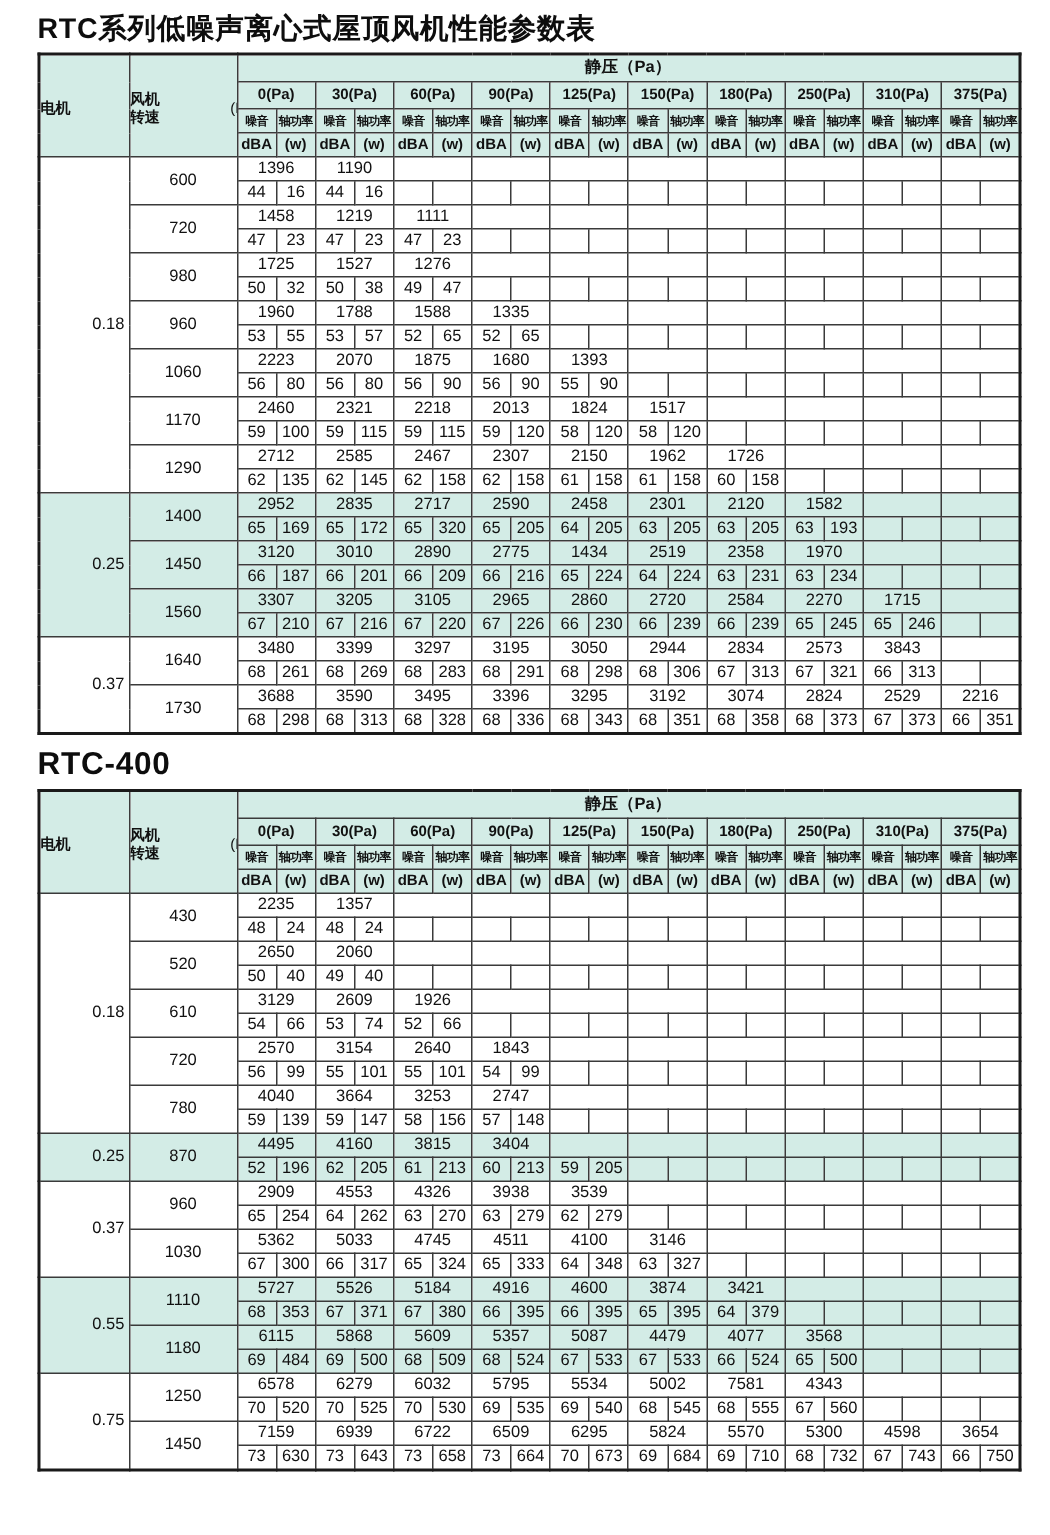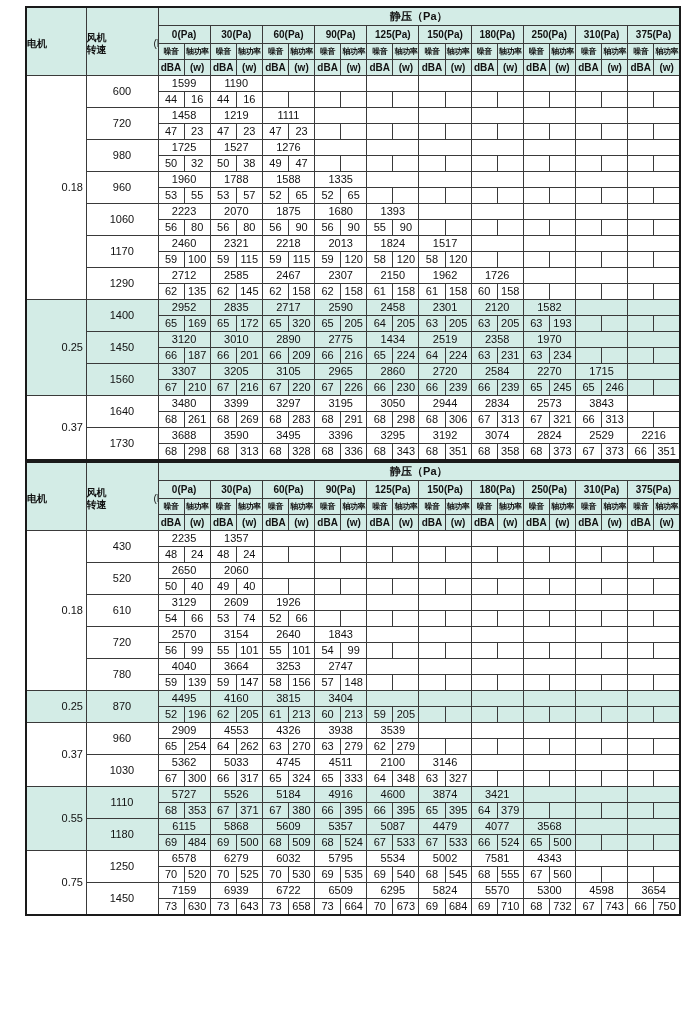--- a/index.html
+++ b/index.html
@@ -58,20 +58,21 @@
   .corner-inner .unit { font-size: 10px; font-weight: normal; line-height: 12px; padding-left: 47px; }
 
   td.motor-cell { font-size: 11px; padding-left: 32px; }
   td.rpm-cell { font-size: 11px; }
   td.flow-cell { font-size: 11px; }
 </style>
 </head>
 <body>
 
 <div class="page">
+  <h1 class="page-title">RTC系列低噪声离心式屋顶风机性能参数表</h1>
 
   <section>
     <div>
         <table class="perf-table">
           <colgroup>
             <col style="width: 60px;">
             <col style="width: 72px;">
             <col style="width: 26.1px;">
             <col style="width: 26.1px;">
             <col style="width: 26.1px;">
@@ -166,21 +167,21 @@
               <th class="unit-header">dBA</th>
               <th class="unit-header">(w)</th>
               <th class="unit-header">dBA</th>
               <th class="unit-header">(w)</th>
             </tr>
           </thead>
           <tbody>
             <tr>
               <td class="motor-cell" rowspan="14">0.18</td>
               <td class="rpm-cell" rowspan="2">600</td>
-              <td class="flow-cell" colspan="2">1599</td>
+              <td class="flow-cell" colspan="2">1396</td>
               <td class="flow-cell" colspan="2">1190</td>
               <td class="flow-cell" colspan="2"></td>
               <td class="flow-cell" colspan="2"></td>
               <td class="flow-cell" colspan="2"></td>
               <td class="flow-cell" colspan="2"></td>
               <td class="flow-cell" colspan="2"></td>
               <td class="flow-cell" colspan="2"></td>
               <td class="flow-cell" colspan="2"></td>
               <td class="flow-cell" colspan="2"></td>
             </tr>
@@ -592,20 +593,21 @@
               <td>373</td>
               <td>66</td>
               <td>351</td>
             </tr>
           </tbody>
         </table>
       </div>
   </section>
 
   <section>
+    <h2 class="model-heading">RTC-400</h2>
     <div>
         <table class="perf-table">
           <colgroup>
             <col style="width: 60px;">
             <col style="width: 72px;">
             <col style="width: 26.1px;">
             <col style="width: 26.1px;">
             <col style="width: 26.1px;">
             <col style="width: 26.1px;">
             <col style="width: 26.1px;">
@@ -949,21 +951,21 @@
               <td></td>
               <td></td>
               <td></td>
             </tr>
             <tr>
               <td class="rpm-cell" rowspan="2">1030</td>
               <td class="flow-cell" colspan="2">5362</td>
               <td class="flow-cell" colspan="2">5033</td>
               <td class="flow-cell" colspan="2">4745</td>
               <td class="flow-cell" colspan="2">4511</td>
-              <td class="flow-cell" colspan="2">2100</td>
+              <td class="flow-cell" colspan="2">4100</td>
               <td class="flow-cell" colspan="2">3146</td>
               <td class="flow-cell" colspan="2"></td>
               <td class="flow-cell" colspan="2"></td>
               <td class="flow-cell" colspan="2"></td>
               <td class="flow-cell" colspan="2"></td>
             </tr>
             <tr>
               <td>67</td>
               <td>300</td>
               <td>66</td>

